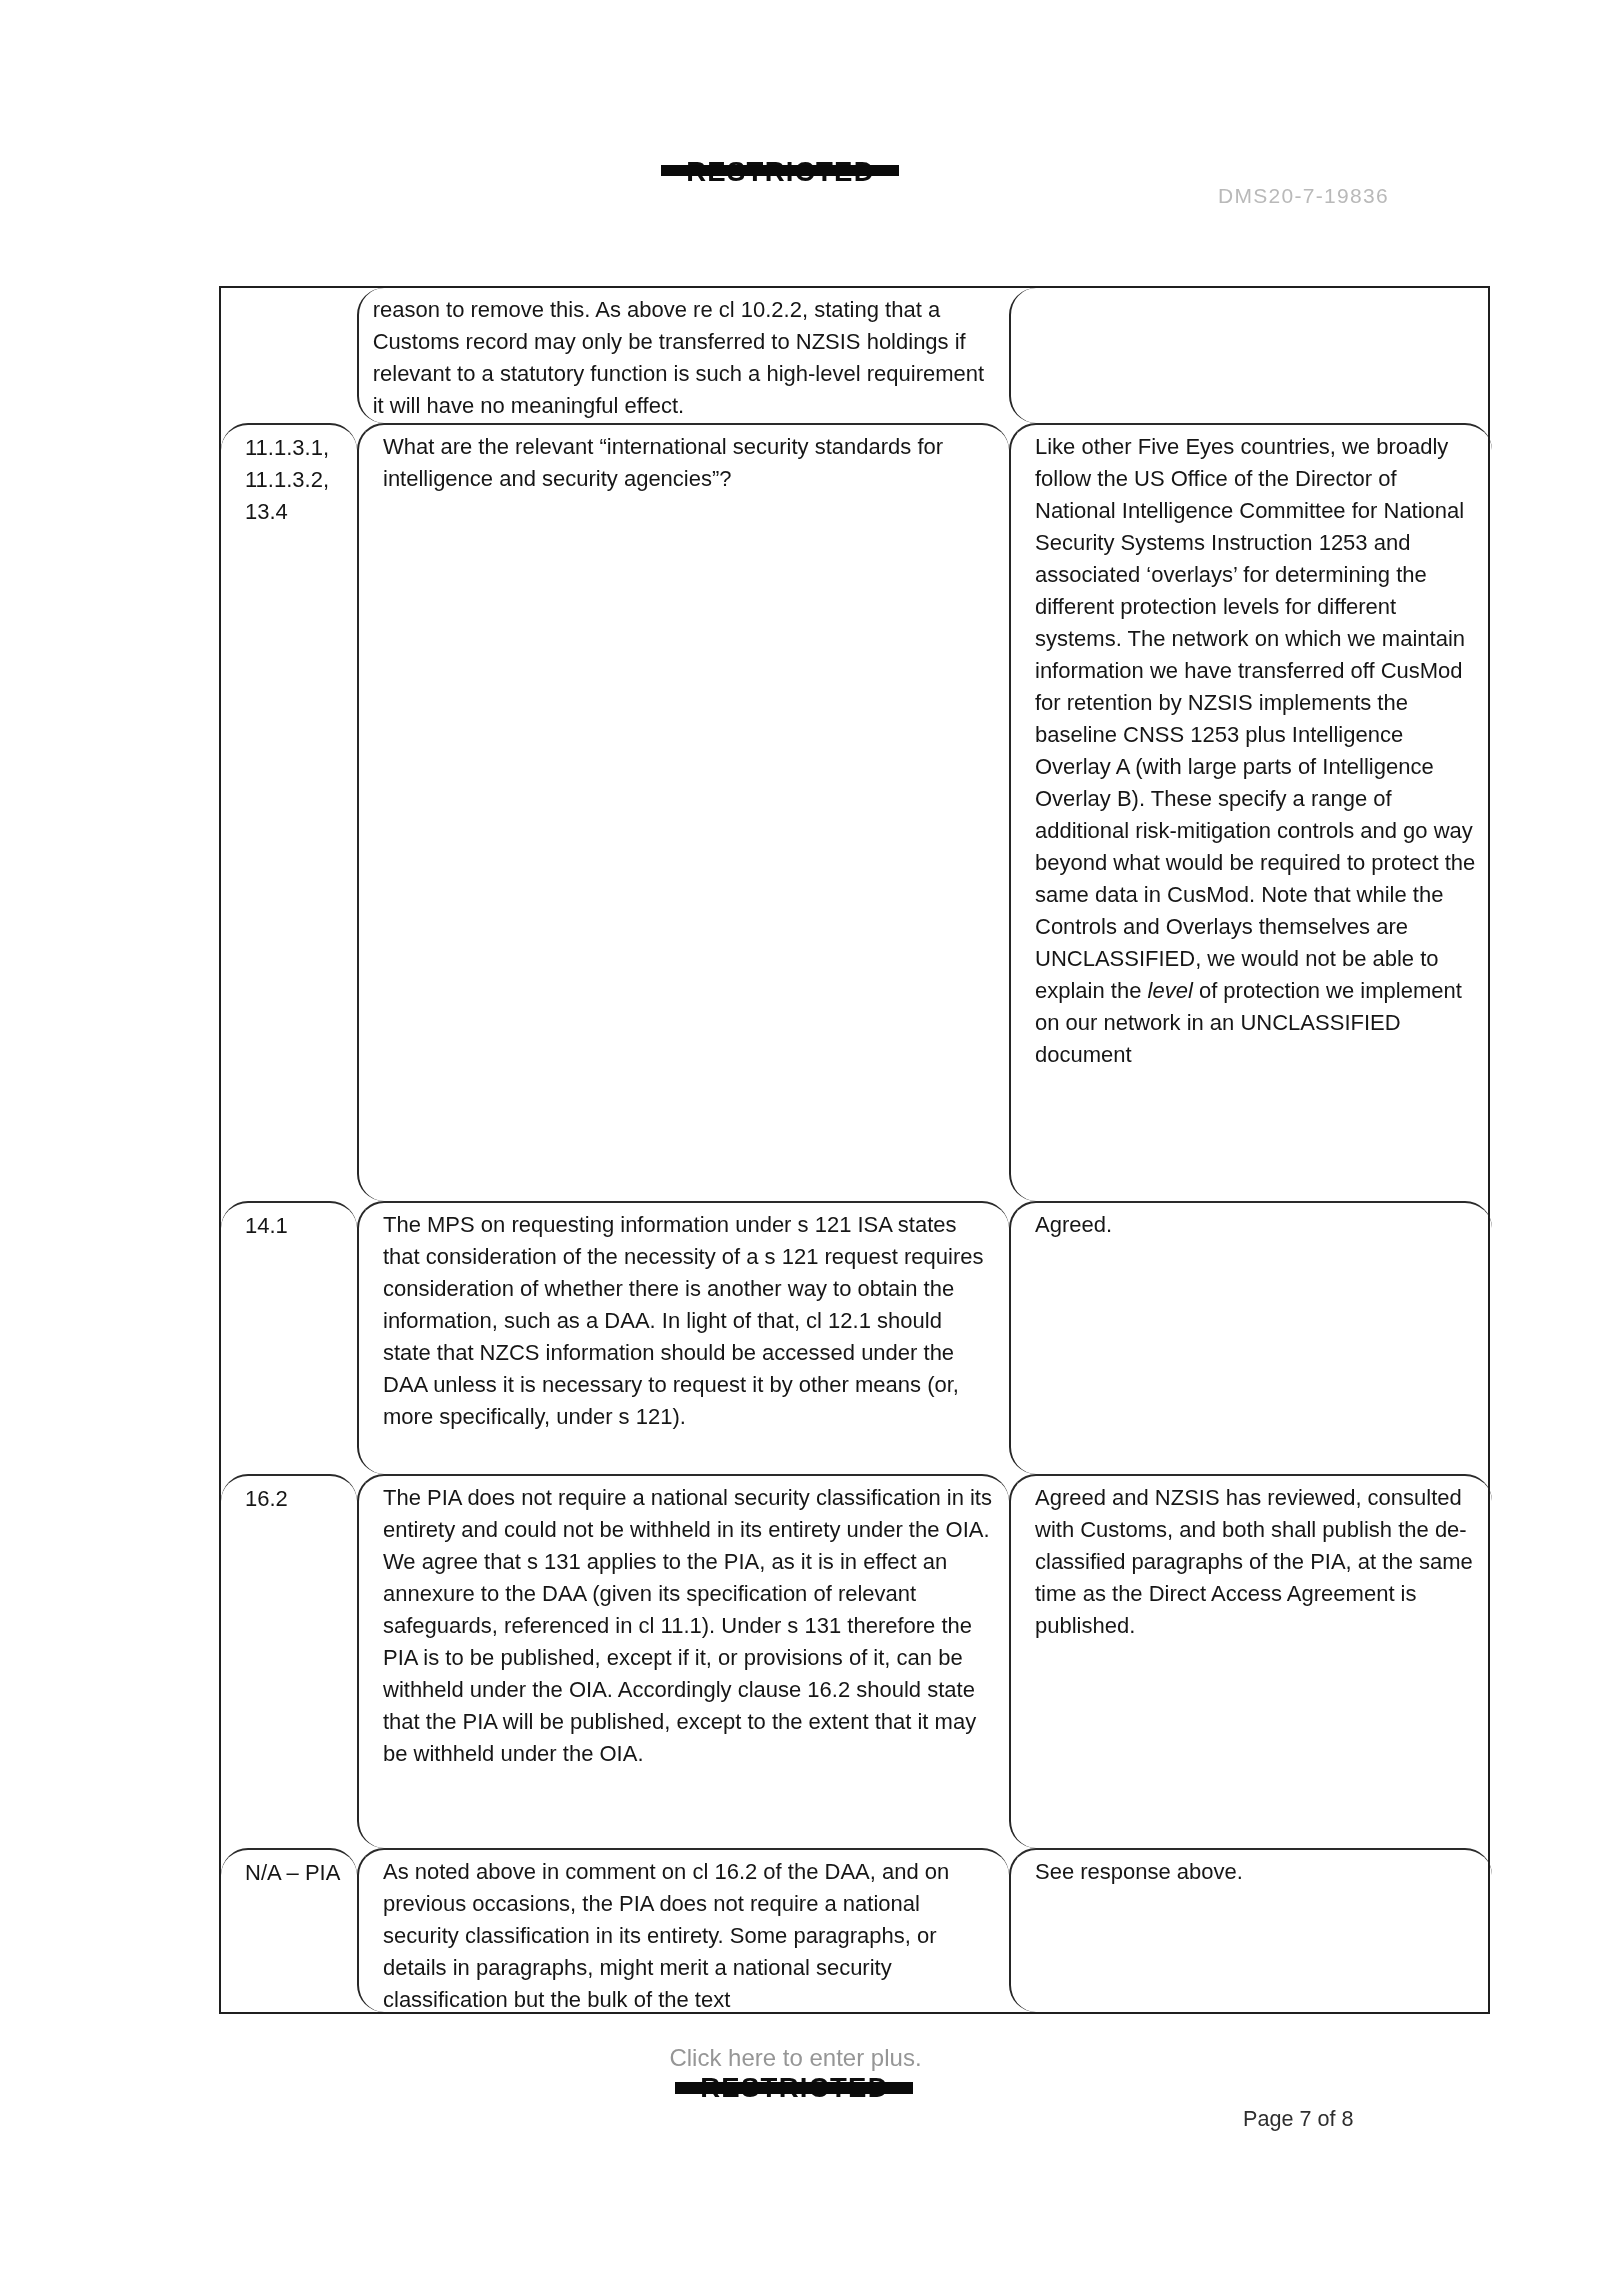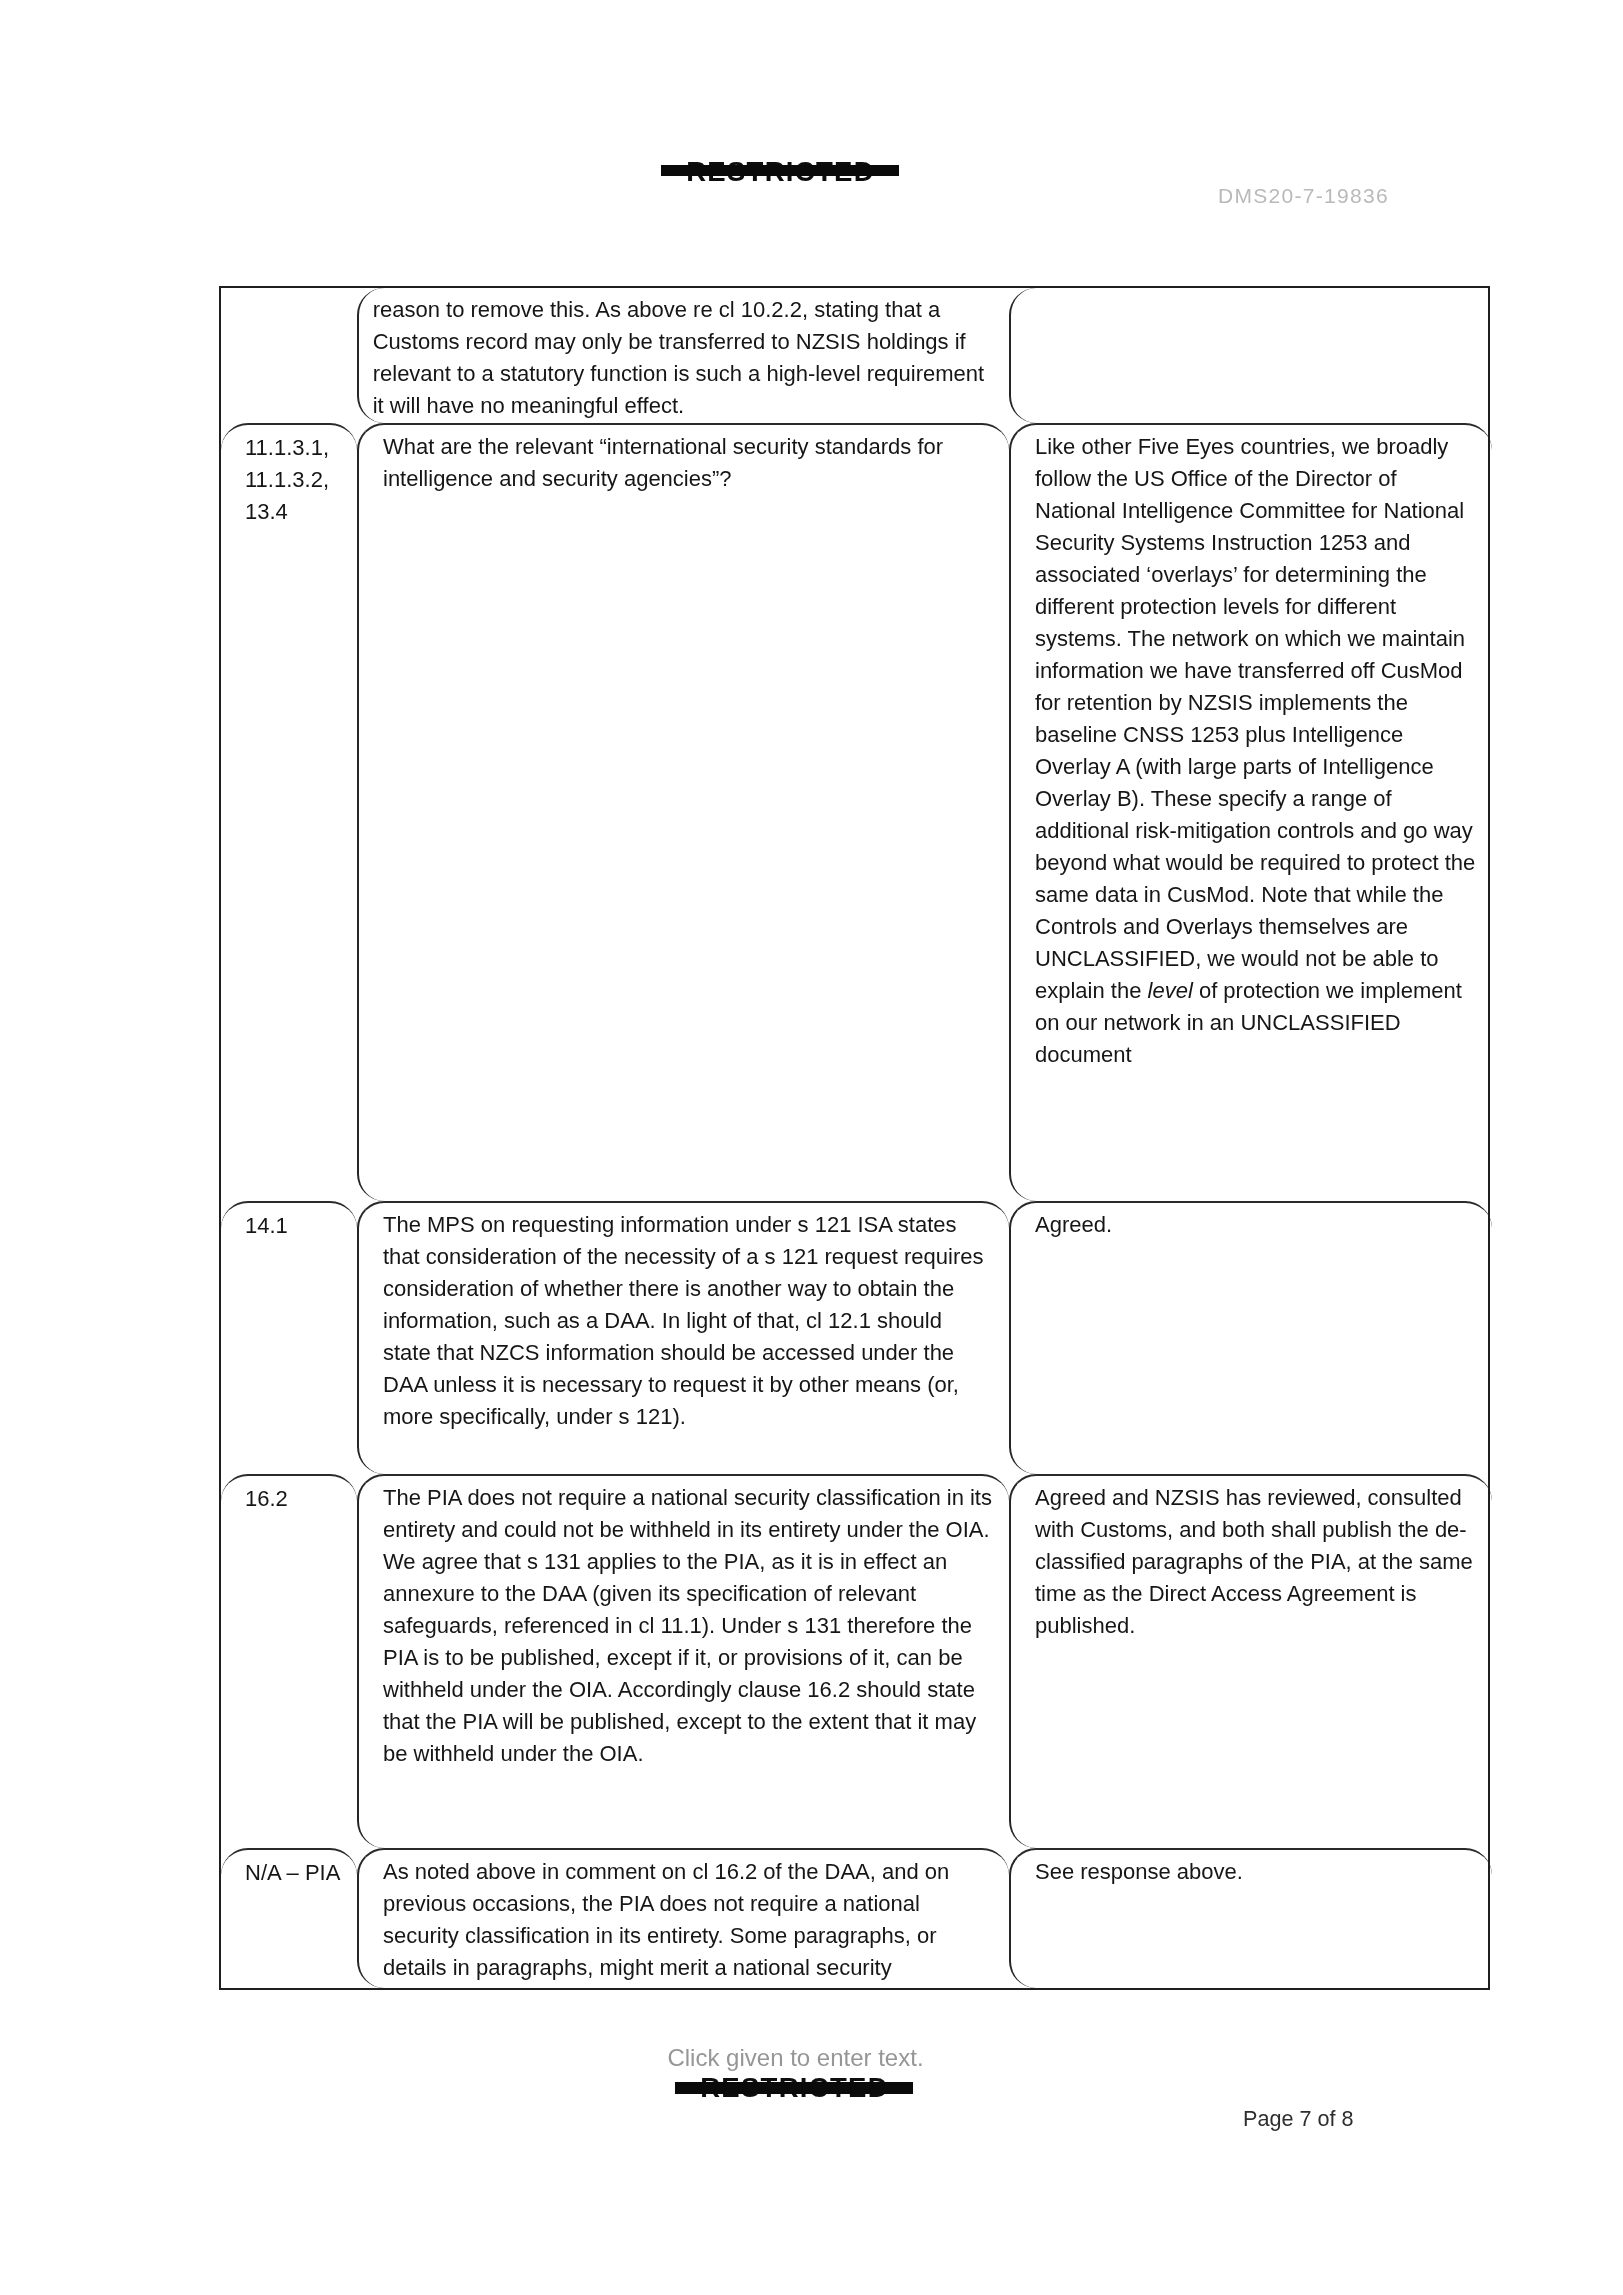--- a/index.html
+++ b/index.html
@@ -40,21 +40,21 @@
     border-radius:27px;
   }
   .c-clause{padding:7.2px 5.2px 0 11.8px;white-space:pre-line;}
   .c-comment{border-left:2px solid #262626;padding:5.9px 14.4px 0 13.7px;}
   .c-response{border-left:2px solid #262626;padding:5.9px 10.5px 0 11px;}
   .r-top{border-top:2px solid #2a2a2a;padding-left:24px;}
   .h-r0{height:135px;}
   .h-r1{height:778px;}
   .h-r2{height:273px;}
   .h-r3{height:374px;}
-  .h-r4{height:140px;}
+  .h-r4{height:164px;}
   .it{font-style:italic;}
   
   .ftr-placeholder{
     position:absolute;left:656px;top:2044px;width:279px;
     text-align:center;font-size:24px;color:#969696;white-space:nowrap;
   }
   .ftr-class{
     position:absolute;left:677px;top:2072px;width:235px;
     text-align:center;font-size:27.5px;font-weight:bold;
     letter-spacing:1.3px;color:#0d0d0d;white-space:nowrap;
@@ -98,19 +98,19 @@
     <div class="cell c-clause r-top h-r3">16.2</div>
     <div class="cell c-comment r-top h-r3"><span>The PIA does not require a national security classification in its entirety and could not be withheld in its entirety under the OIA. We agree that s 131 applies to the PIA, as it is in effect an annexure to the DAA (given its specification of relevant safeguards, referenced in cl 11.1). Under s 131 therefore the PIA is to be published, except if it, or provisions of it, can be withheld under the OIA. Accordingly clause 16.2 should state that the PIA will be published, except to the extent that it may be withheld under the OIA.</span></div>
     <div class="cell c-response r-top h-r3"><span>Agreed and NZSIS has reviewed, consulted with Customs, and both shall publish the de-classified paragraphs of the PIA, at the same time as the Direct Access Agreement is published.</span></div>
 
     <div class="cell c-clause r-top h-r4">N/A – PIA</div>
     <div class="cell c-comment r-top h-r4"><span>As noted above in comment on cl 16.2 of the DAA, and on previous occasions, the PIA does not require a national security classification in its entirety. Some paragraphs, or details in paragraphs, might merit a national security classification but the bulk of the text</span></div>
     <div class="cell c-response r-top h-r4"><span>See response above.</span></div>
 
   </div>
 
-  <div class="ftr-placeholder">Click given to enter text.</div>
+  <div class="ftr-placeholder">Click here to enter plus.</div>
   <div class="ftr-class">RESTRICTED</div>
   <div class="ftr-strike"></div>
   <div class="page-number">Page 7 of 8</div>
 
 </div>
 
 
 </body></html>

